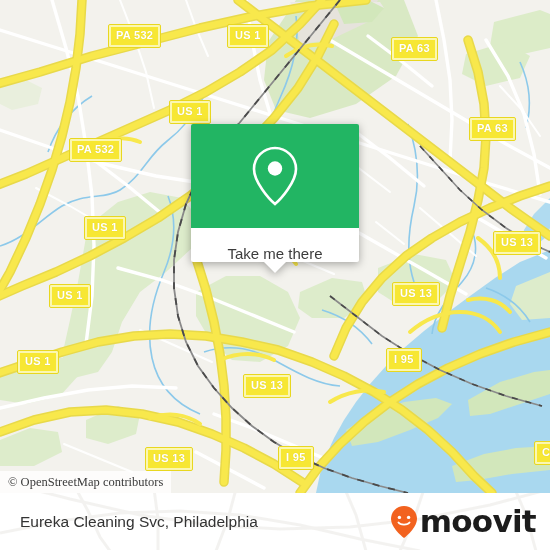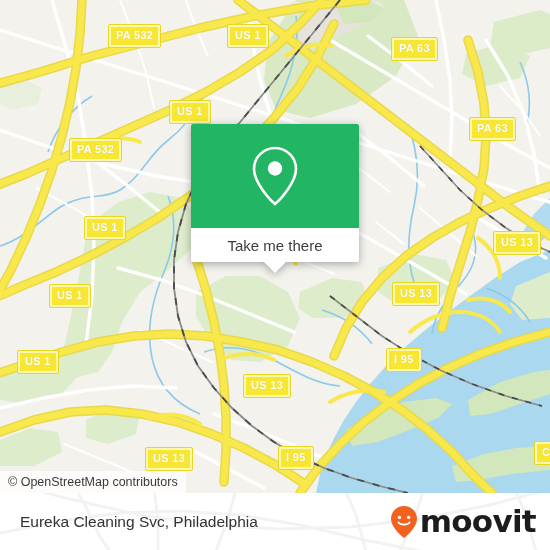--- a/index.html
+++ b/index.html
@@ -70,21 +70,21 @@
     display: flex;
     align-items: center;
     justify-content: center;
     border-radius: 2px 2px 0 0;
   }
   #popup-footer {
     width: 168px;
     height: 34px;
     background: #ffffff;
     display: flex;
-    align-items: center;
+    align-items: flex-end;
     justify-content: center;
     border-radius: 0 0 2px 2px;
     position: relative;
   }
   #popup-label {
     color: #3c3c3c;
     font-size: 15px;
     font-family: "Liberation Sans", sans-serif;
   }
   #popup-tail {
@@ -104,21 +104,21 @@
     position: absolute;
     left: 0;
     bottom: 0;
     height: 22px;
     padding: 0 8px 0 8px;
     display: flex;
     align-items: center;
     background: rgba(255,255,255,0.78);
     color: #3a3a3a;
     font-size: 12.5px;
-    font-family: Liberation Sans, sans-serif;
+    font-family: Liberation Serif, serif;
     white-space: nowrap;
   }
 
   
   #footer-bar {
     position: absolute;
     left: 0;
     top: 493px;
     width: 550px;
     height: 57px;

